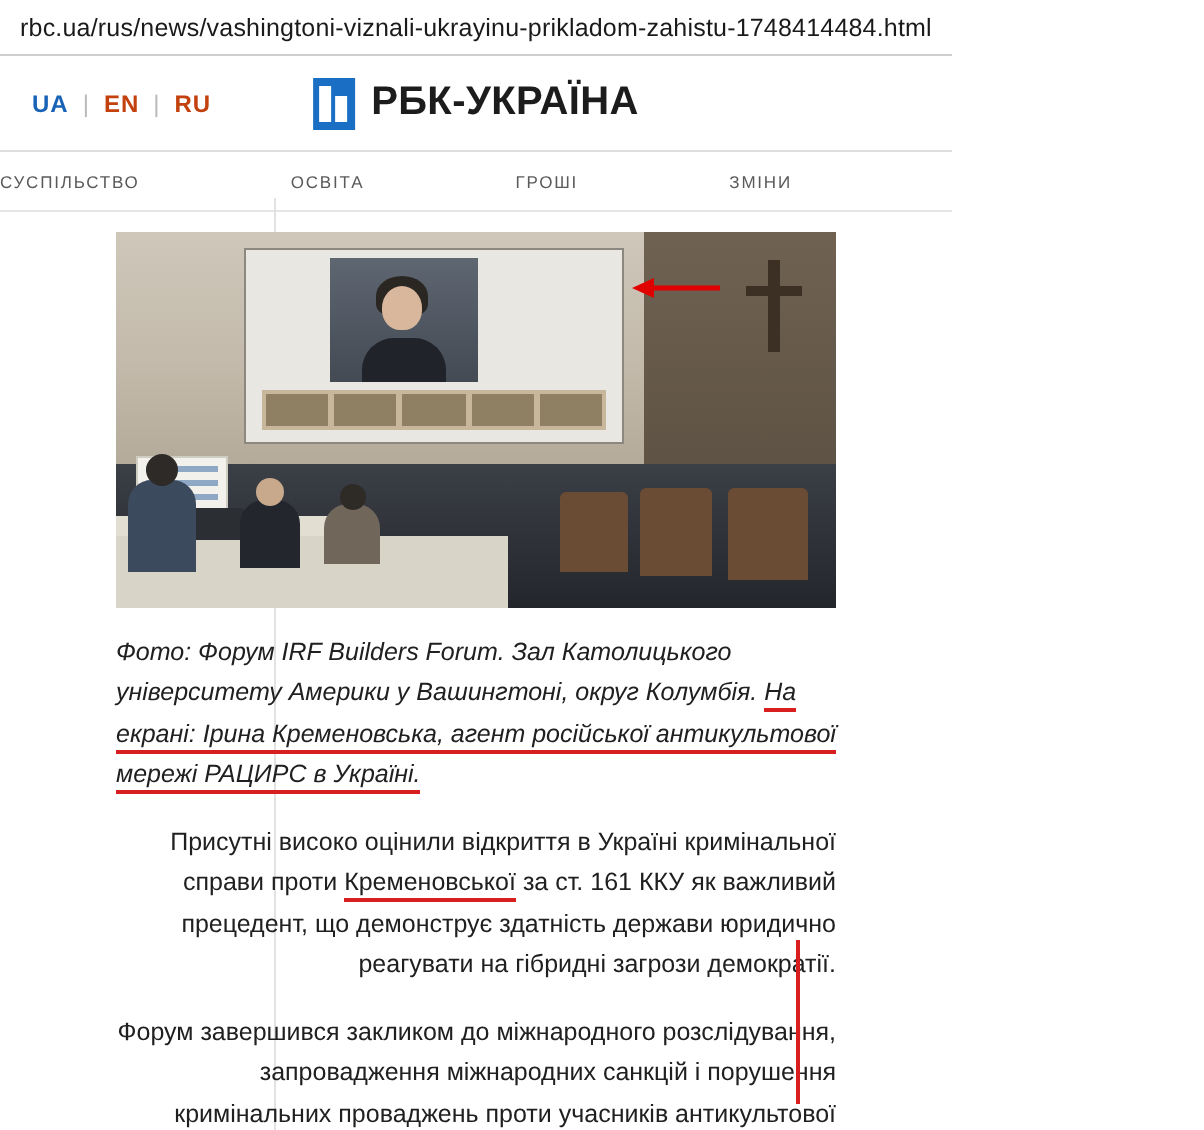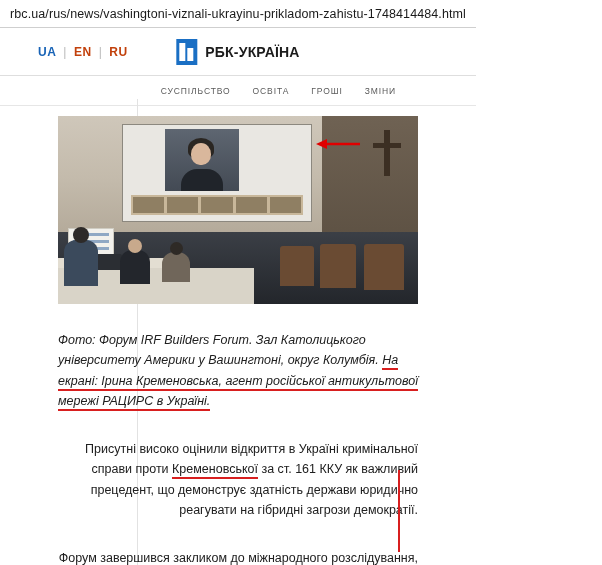--- a/index.html
+++ b/index.html
@@ -42,21 +42,21 @@
     border-bottom: 1px solid #dedede;
     display: flex;
     align-items: center;
     position: relative;
     box-sizing: border-box;
   }
   .lang {
     display: flex;
     align-items: center;
     gap: 7px;
-    padding-left: 38px;
+    padding-left: 16px;
     font-size: 12px;
     font-weight: bold;
     letter-spacing: 0.5px;
   }
   .lang .item {
     color: #c2410c;
   }
   .lang .item.active {
     color: #1863b6;
   }
@@ -91,31 +91,31 @@
   .brand-mark:after {
     content: "";
     position: absolute;
     left: 11px;
     top: 9px;
     width: 6px;
     height: 13px;
     background: #ffffff;
   }
   .brand-text {
-    font-size: 14px;
+    font-size: 20px;
     font-weight: bold;
     color: #1c1c1c;
     letter-spacing: 0.2px;
   }
   
   .site-nav {
     height: 30px;
     display: flex;
     align-items: center;
-    justify-content: flex-end;
+    justify-content: space-between;
     padding-right: 80px;
     gap: 22px;
     font-size: 8.5px;
     letter-spacing: 0.9px;
     color: #5a5a5a;
     border-bottom: 1px solid #e6e6e6;
     box-sizing: border-box;
   }
   .site-nav .nav-item {
     text-transform: uppercase;
@@ -297,21 +297,21 @@
     border: 1px solid #cfccc2;
   }
   .banner i {
     display: block;
     height: 3px;
     margin: 4px 4px 0 4px;
     background: #8fa8c4;
   }
   .caption, .para {
     width: 360px;
-    margin: 14px auto;
+    margin: 0 auto;
     font-size: 12.5px;
     line-height: 1.62;
     color: #202020;
   }
   .caption {
     font-style: italic;
     padding-top: 12px;
     position: relative;
   }
   .caption .u {

